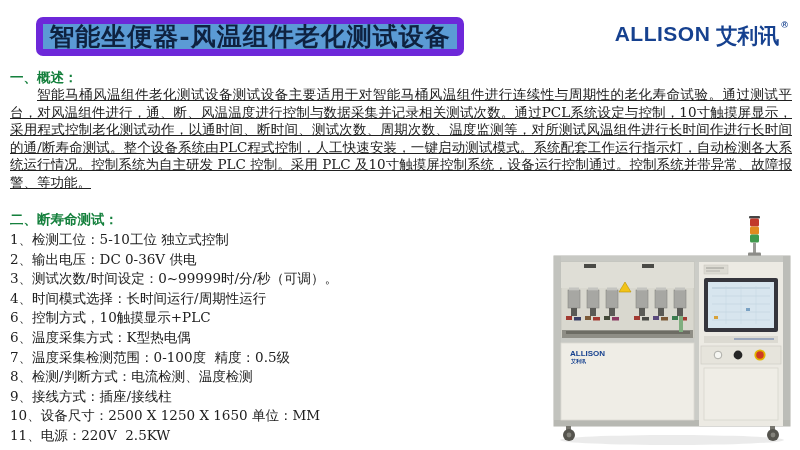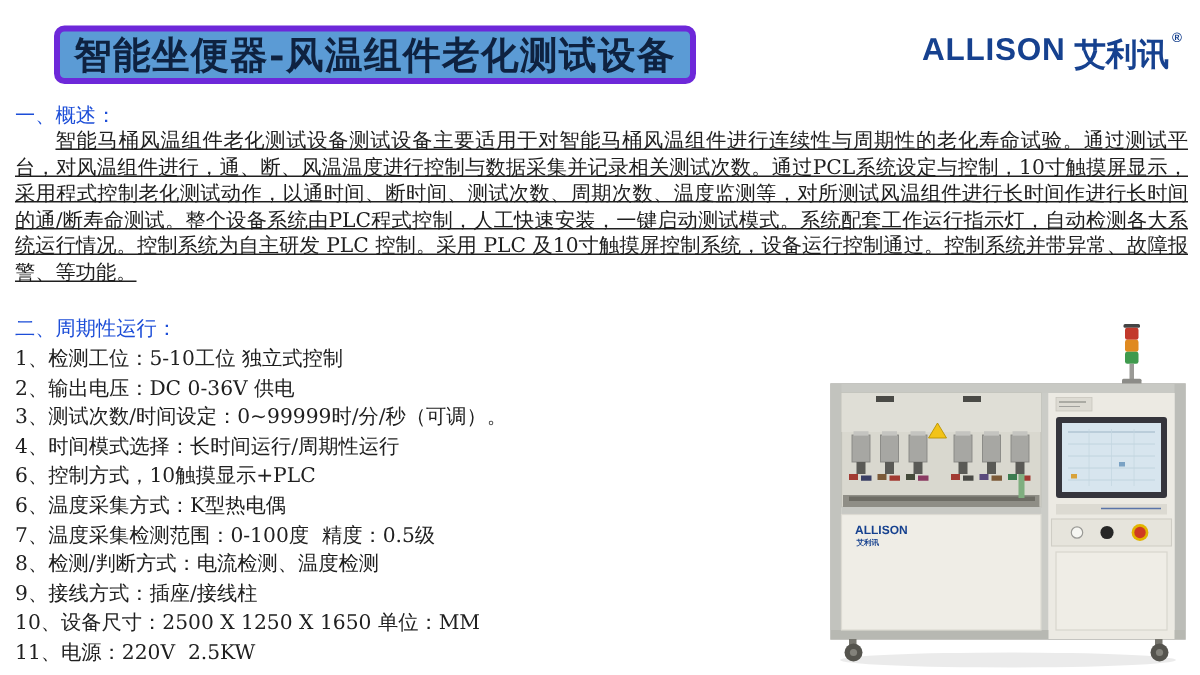--- a/index.html
+++ b/index.html
@@ -13,21 +13,21 @@
     font-family: "DejaVu Serif", serif;
     color: #1f1f1f;
   }
 
   
   .title-banner {
     position: absolute;
     left: 36px; top: 17px;
     width: 428px; height: 39px;
     background: #5b9bd5;
-    border: 4px solid #6d28d9;
+    border: 7px solid #6d28d9;
     border-radius: 7px;
     display: flex;
     align-items: center;
     justify-content: center;
   }
   .title-banner .title-text {
     font-size: 25px;
     font-weight: bold;
     color: #0e2240;
     letter-spacing: 1px;
@@ -62,23 +62,23 @@
   }
 
   
   .overview {
     position: absolute;
     left: 10px; top: 68px;
     width: 782px;
   }
   .section-heading {
     font-size: 13.5px;
-    font-weight: normal;
+    font-weight: bold;
     line-height: 18px;
-    color: #1d4ed8;
+    color: #15803d;
   }
   .overview-paragraph {
     font-size: 13.5px;
     line-height: 17.6px;
     text-align: justify;
     text-indent: 2em;
     color: #202020;
     text-decoration: underline;
   }
 
@@ -116,21 +116,21 @@
     <span class="brand-cn">艾利讯</span>
     <span class="brand-reg">®</span>
   </div>
 
   <div class="overview">
     <div class="section-heading">一、概述：</div>
     <div class="overview-paragraph">智能马桶风温组件老化测试设备测试设备主要适用于对智能马桶风温组件进行连续性与周期性的老化寿命试验。通过测试平台，对风温组件进行，通、断、风温温度进行控制与数据采集并记录相关测试次数。通过PCL系统设定与控制，10寸触摸屏显示，采用程式控制老化测试动作，以通时间、断时间、测试次数、周期次数、温度监测等，对所测试风温组件进行长时间作进行长时间的通/断寿命测试。整个设备系统由PLC程式控制，人工快速安装，一键启动测试模式。系统配套工作运行指示灯，自动检测各大系统运行情况。控制系统为自主研发 PLC 控制。采用 PLC 及10寸触摸屏控制系统，设备运行控制通过。控制系统并带异常、故障报警、等功能。</div>
   </div>
 
   <div class="specs">
-    <div class="section-heading">二、周期性运行：</div>
+    <div class="section-heading">二、断寿命测试：</div>
     <ul class="specs-list">
         <li>1、检测工位：5-10工位 独立式控制</li>
         <li>2、输出电压：DC 0-36V 供电</li>
         <li>3、测试次数/时间设定：0~99999时/分/秒（可调）。</li>
         <li>4、时间模式选择：长时间运行/周期性运行</li>
         <li>6、控制方式，10触摸显示+PLC</li>
         <li>6、温度采集方式：K型热电偶</li>
         <li>7、温度采集检测范围：0-100度  精度：0.5级</li>
         <li>8、检测/判断方式：电流检测、温度检测</li>
         <li>9、接线方式：插座/接线柱</li>

